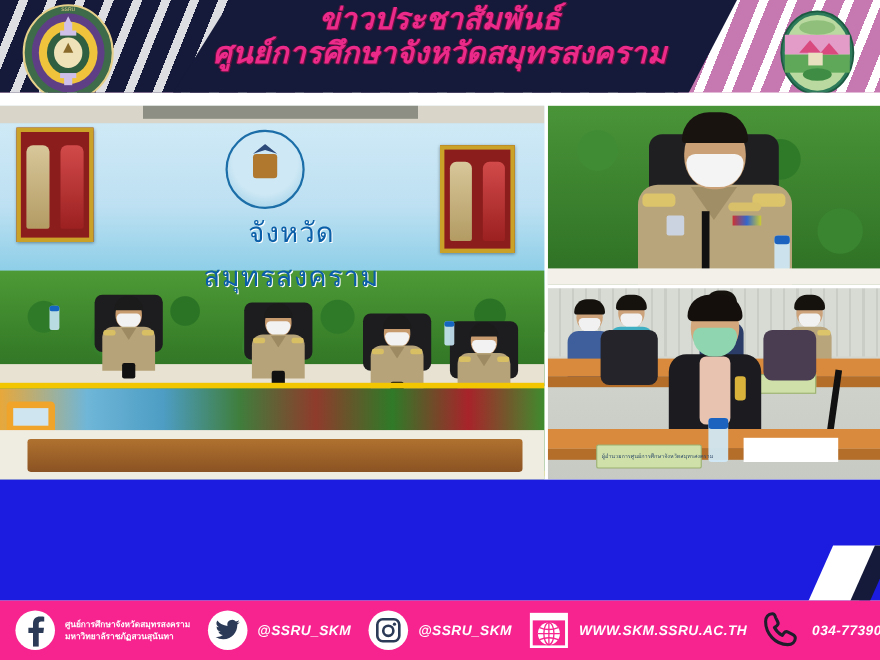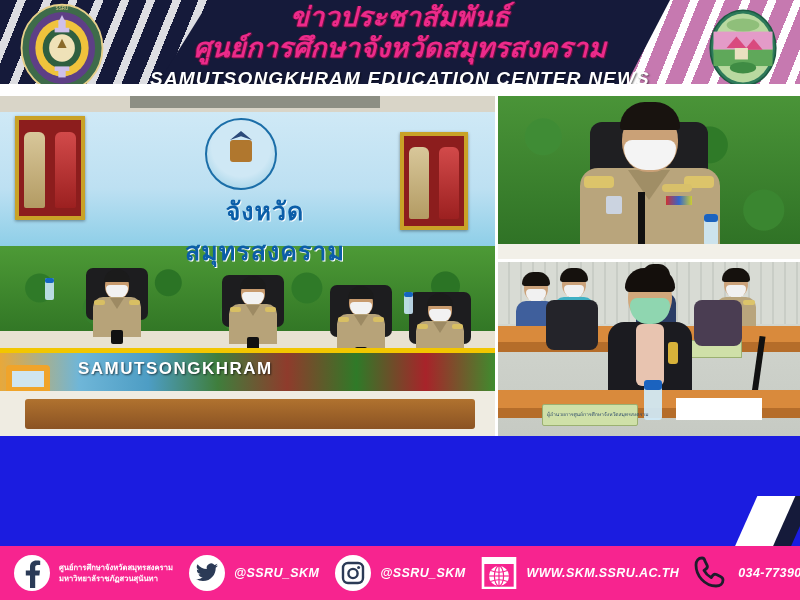--- a/index.html
+++ b/index.html
@@ -102,21 +102,21 @@
   .portrait .figA{position:absolute;left:8%;top:12%;width:34%;height:80%;background:linear-gradient(#d8c79a,#b39b63);border-radius:6px 6px 2px 2px;}
   .portrait .figB{position:absolute;right:8%;top:12%;width:34%;height:80%;background:linear-gradient(#d24a4a,#9c2020);border-radius:6px 6px 2px 2px;}
   .prov-seal{position:absolute;left:205px;top:22px;width:68px;height:68px;border-radius:50%;
     background:radial-gradient(circle at 50% 40%,#cfe8f5 0 55%,#8ec9e2 100%);
     border:2px solid #1b6ea8;}
   .prov-seal .salt{position:absolute;left:50%;top:46%;transform:translate(-50%,-50%);
     width:22px;height:22px;background:#b0772e;border-radius:3px;}
   .prov-seal .bird{position:absolute;left:50%;top:16%;transform:translateX(-50%);
     width:22px;height:9px;background:#2c4a7a;clip-path:polygon(0 100%,50% 0,100% 100%,50% 60%);}
   .prov-name{position:absolute;left:150px;top:95px;width:230px;text-align:center;
-    font-size:25px;font-weight:bold;color:#0b5ea8;letter-spacing:1px;
+    font-size:25px;font-weight:normal;color:#0b5ea8;letter-spacing:1px;
     text-shadow:1px 1px 0 #fff;}
   .table-row{position:absolute;left:0;top:235px;width:100%;height:18px;background:#e8e2d2;}
   .banner{position:absolute;left:0;top:252px;width:100%;height:75px;
     border-top:5px solid #f2c600;border-bottom:5px solid #f2c600;
     background:linear-gradient(90deg,#e8a83a 0%,#6fb6d8 16%,#4d9dc4 30%,#3f7e3c 44%,#8f3b2c 58%,#2f7a28 72%,#a8232a 86%,#3f8c2e 100%);
     overflow:hidden;}
   .banner .btext{position:absolute;left:78px;top:6px;font-size:17px;font-weight:bold;
     color:#ffffff;letter-spacing:1.5px;text-shadow:1px 1px 2px rgba(0,0,0,.6);}
   .banner .train{position:absolute;left:6px;top:12px;width:44px;height:48px;background:#f0a42a;border-radius:4px;}
   .banner .train .w{position:absolute;left:6px;top:6px;width:32px;height:16px;background:#cfe5ef;}
@@ -236,21 +236,20 @@
     <div class="stripes"></div>
     <div class="navy-band">
       <div class="nstripes"></div>
     </div>
     <div class="darkblock"></div>
 
     <div class="hdr-title-wrap">
       <div class="hdr-th1">ข่าวประชาสัมพันธ์</div>
       <div class="hdr-th2">ศูนย์การศึกษาจังหวัดสมุทรสงคราม</div>
     </div>
-    <div class="hdr-en">SAMUTSONGKHRAM  EDUCATION CENTER  NEWS</div>
 
     <svg class="logo-left" viewBox="0 0 100 100">
       <ellipse cx="50" cy="50" rx="44" ry="47" fill="#3e6b4a" stroke="#e7d08a" stroke-width="2"></ellipse>
       <ellipse cx="50" cy="50" rx="36" ry="39" fill="#5e3f86"></ellipse>
       <ellipse cx="50" cy="50" rx="29" ry="31" fill="#f0c33c"></ellipse>
       <ellipse cx="50" cy="50" rx="21" ry="22" fill="#2f5f40"></ellipse>
       <ellipse cx="50" cy="50" rx="14" ry="15" fill="#efe2b8"></ellipse>
       <path d="M50 40 l5 10 h-10 z" fill="#8a6a2a"></path>
       <path d="M50 14 l4 8 h-8 z" fill="#cfc0ea"></path>
       <rect x="46" y="20" width="8" height="10" fill="#cfc0ea"></rect>
@@ -350,21 +349,20 @@
           <i class="cap"></i>
         </div>
       <div class="bottle" style="left:404px;top:196px;">
           <i class="cap"></i>
         </div>
 
       <div class="banner">
         <div class="train">
             <div class="w"></div>
           </div>
-        <div class="btext">SAMUTSONGKHRAM</div>
       </div>
       <div class="floor"></div>
       <div class="deskfront"></div>
     </div>
 
     <div class="ph ph-tr">
       <div class="tr-bg"></div>
       <div class="tr-chair"></div>
       <div class="tr-body"></div>
       <div class="tr-collar"></div>

